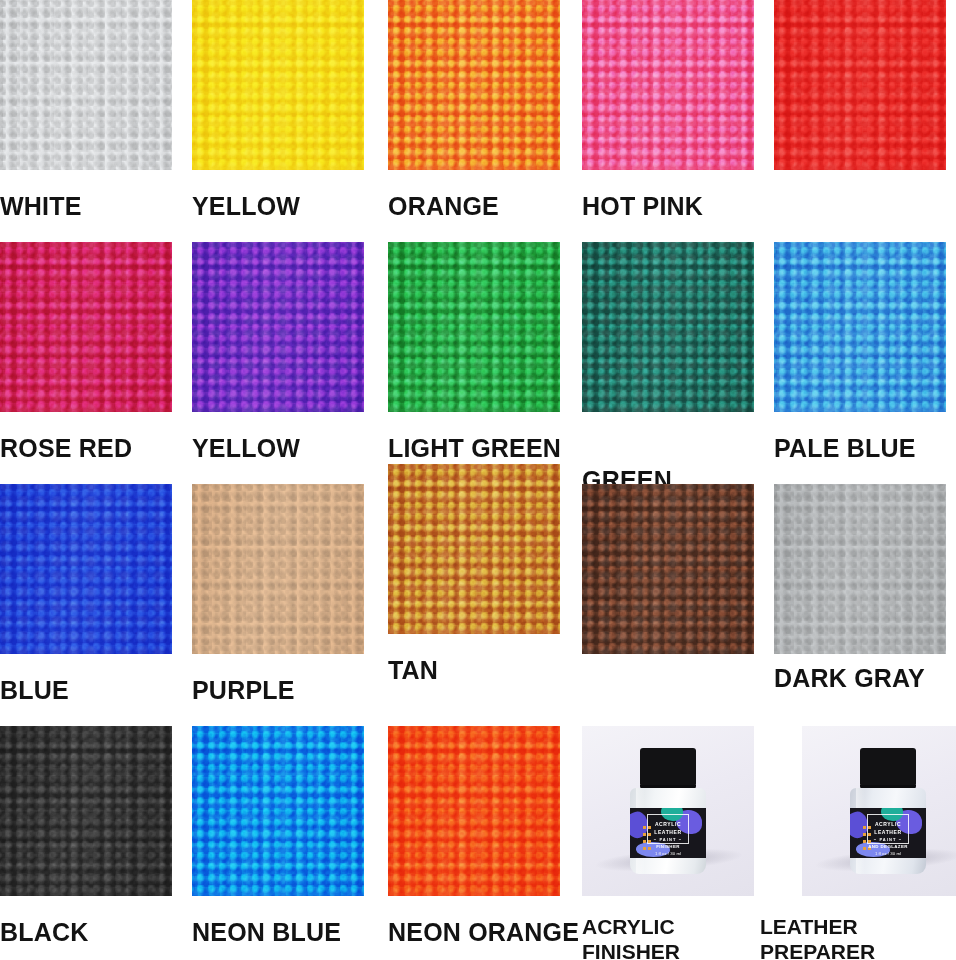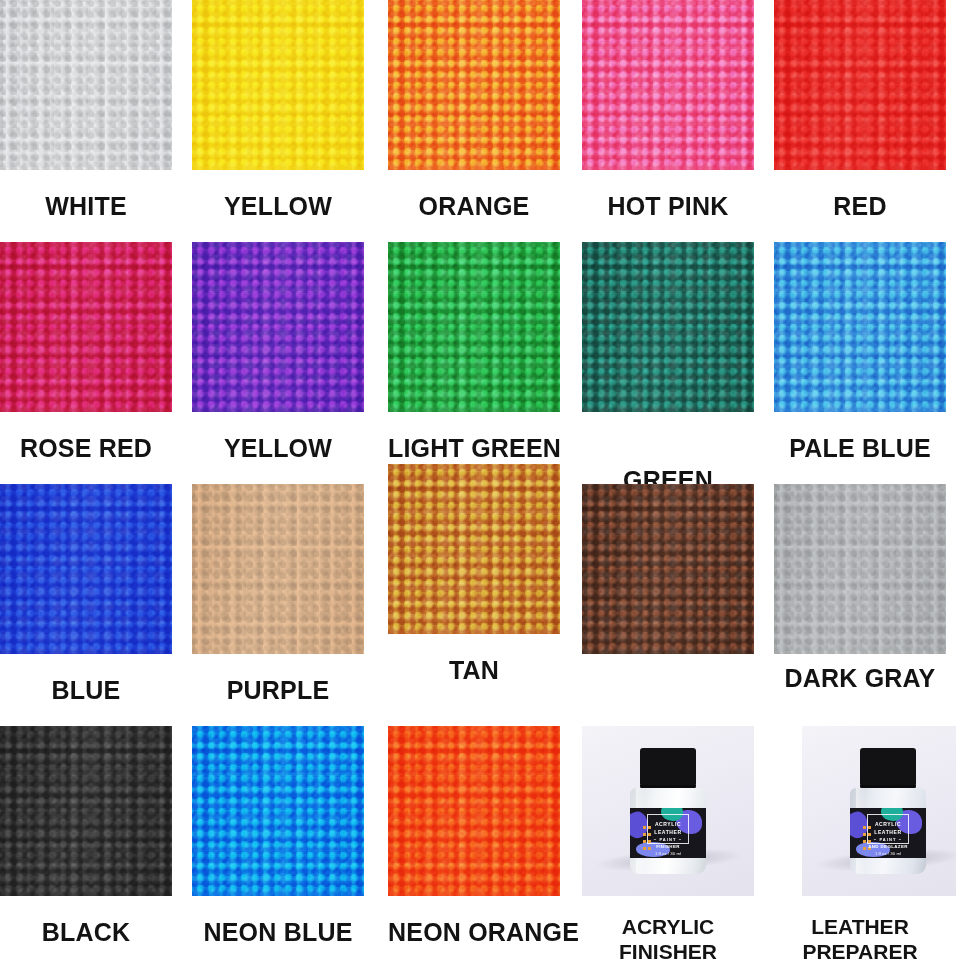--- a/index.html
+++ b/index.html
@@ -94,21 +94,20 @@
   .swatch.light .grain2 { mix-blend-mode: multiply; opacity: 0.30; }
   .swatch.light .grain3 { mix-blend-mode: multiply; opacity: 0.22; }
   .swatch.dark  .grain  { opacity: 0.85; }
   .swatch.dark  .grain2 { mix-blend-mode: screen; opacity: 0.22; }
 
   
   .label {
     position: absolute;
     left: 0;
     width: 172px;
-    text-align: center;
     color: #131313;
     font-size: 25px;
     font-weight: 700;
     letter-spacing: 0.2px;
     line-height: 28px;
     white-space: nowrap;
   }
   .label.small {
     font-size: 21px;
     line-height: 25px;
@@ -292,21 +291,20 @@
       </div>
       <div class="label" style="top: 192px;">HOT PINK</div>
     </div>
     <div class="cell" style="left: 774px; top: 0px;">
       <div class="swatch mid" style="background-color: rgb(231, 42, 39);">
         <div class="grain"></div>
         <div class="grain2"></div>
         <div class="grain3"></div>
         <div class="sheen"></div>
       </div>
-      <div class="label" style="top: 192px;">RED</div>
     </div>
     <div class="cell" style="left: 0px; top: 242px;">
       <div class="swatch mid" style="background-color: rgb(207, 33, 89);">
         <div class="grain"></div>
         <div class="grain2"></div>
         <div class="grain3"></div>
         <div class="sheen"></div>
       </div>
       <div class="label" style="top: 192px;">ROSE RED</div>
     </div>

